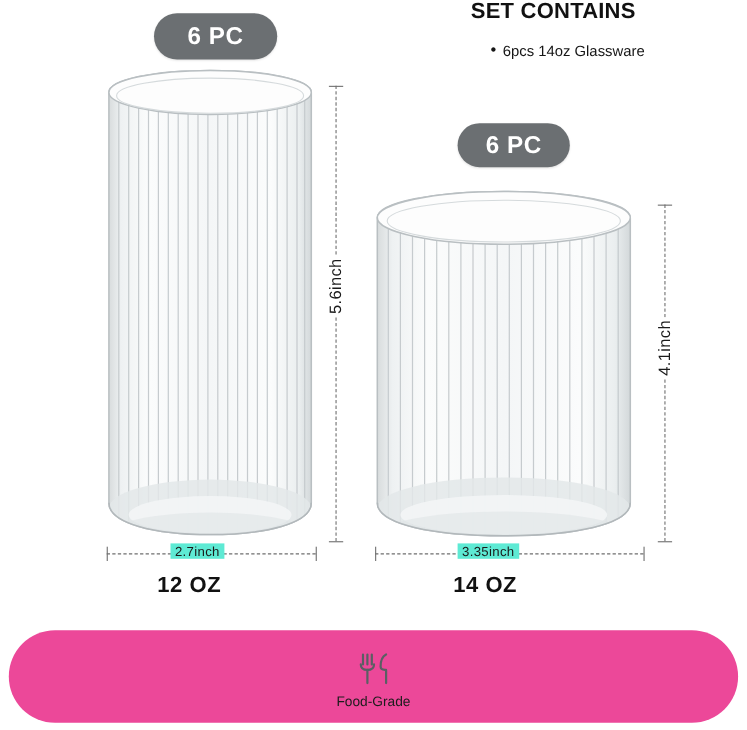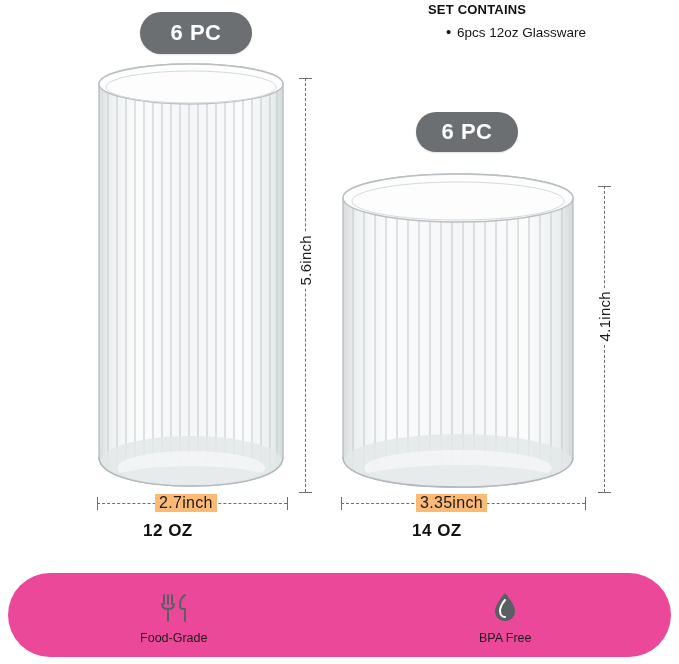--- a/index.html
+++ b/index.html
@@ -16,26 +16,26 @@
   }
 
   
   .set-contains {
     position: absolute;
     left: 428px;
     top: 0px;
     width: 250px;
   }
   .set-contains .sc-title {
-    font-size: 13px;
+    font-size: 20px;
     font-weight: bold;
     color: #111111;
     letter-spacing: 0.2px;
     line-height: 20px;
-    margin: 0 0 3px 0;
+    margin: 0 0 17px 0;
   }
   .set-contains ul {
     margin: 0;
     padding: 0 0 0 18px;
     list-style: none;
   }
   .set-contains li {
     position: relative;
     font-size: 13.5px;
     color: #161616;
@@ -123,31 +123,31 @@
     color: #1a1a1a;
     writing-mode: vertical-rl;
     text-orientation: mixed;
     transform: rotate(180deg);
     letter-spacing: 0.3px;
     background: #ffffff;
     padding: 3px 0;
   }
   .dim-label-h {
     position: absolute;
-    font-size: 16px;
+    font-size: 12px;
     color: #1a1a1a;
-    background: #fdba74;
+    background: #5eead4;
     padding: 0 4px;
     letter-spacing: 0.3px;
   }
 
   
   .cap-label {
     position: absolute;
-    font-size: 17px;
+    font-size: 20px;
     font-weight: bold;
     color: #111111;
     letter-spacing: 0.5px;
   }
   #cap-tall { left: 143px; top: 521px; }
   #cap-short { left: 412px; top: 521px; }
 
   
   .feature-bar {
     position: absolute;
@@ -181,21 +181,21 @@
     text-align: center;
     white-space: nowrap;
   }
 </style>
 </head>
 <body>
 
 <div class="set-contains">
   <div class="sc-title">SET CONTAINS</div>
   <ul>
-    <li>6pcs 12oz Glassware</li>
+    <li>6pcs 14oz Glassware</li>
   </ul>
 </div>
 
 <div class="badge" id="badge-tall">6 PC</div>
 <div class="badge" id="badge-short">6 PC</div>
 
 <div class="glass" id="glass-tall">
   <svg width="190" height="428" viewBox="0 0 190 428">
     <defs>
       <linearGradient id="gt" x1="0" y1="0" x2="1" y2="0">
@@ -335,26 +335,17 @@
           <path d="M10 7 L10 16 M14 7 L14 16 M18 7 L18 16"></path>
           <path d="M8 16 C8 20 11 21 14 21 C17 21 20 20 20 16"></path>
           <path d="M14 21 L14 33"></path>
           <path d="M31 7 C27 9 26 14 26 18 C26 20 28 21 30 21 L31 21 L31 33"></path>
         </g>
       </svg>
     </div>
     <div class="flabel">Food-Grade</div>
   </div>
 
-  <div class="feature">
-    <div class="ficon">
-      <svg width="40" height="40" viewBox="0 0 40 40">
-        <path d="M20 5 C20 5 30 16 30 23 C30 29 25.5 33 20 33 C14.5 33 10 29 10 23 C10 16 20 5 20 5 Z" fill="#5a5f63"></path>
-        <path d="M20 12 C20 12 15 18 15 23 C15 26.5 17.2 29 20 29" fill="none" stroke="#ffffff" stroke-width="2" stroke-linecap="round"></path>
-      </svg>
-    </div>
-    <div class="flabel">BPA Free</div>
-  </div>
 
 
 
 
 </div>
 
 </body></html>

